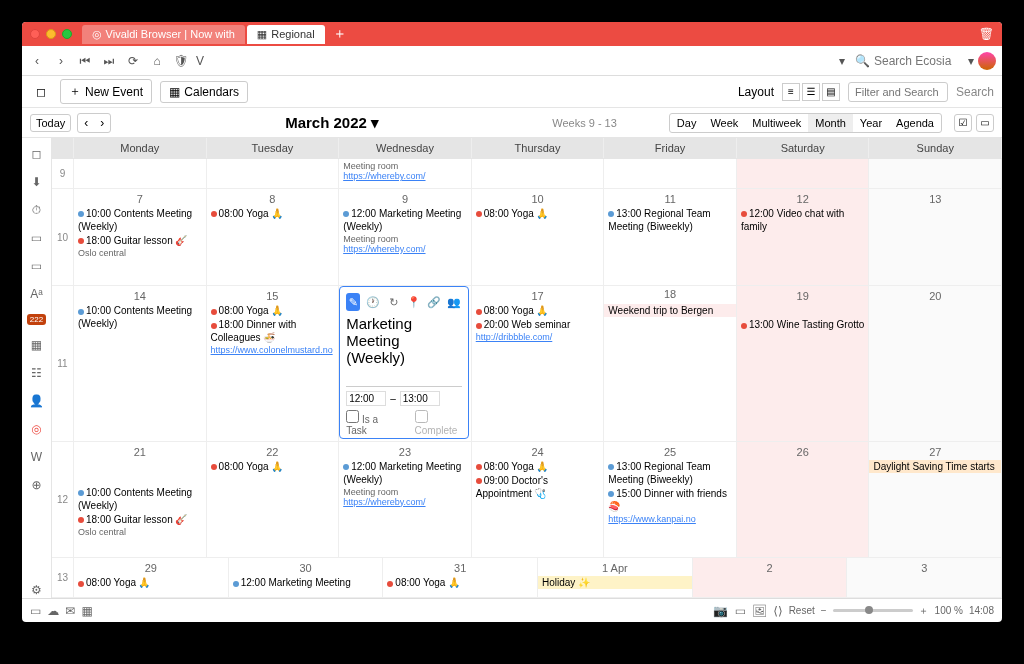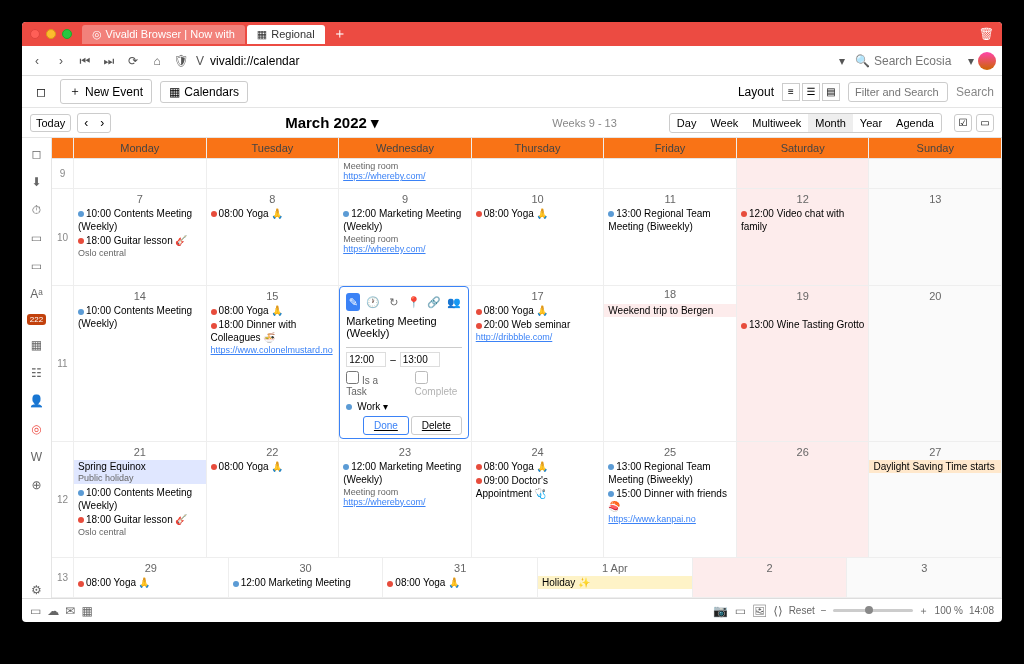--- a/index.html
+++ b/index.html
@@ -40,21 +40,21 @@
 .panel-icons { display: flex; gap: 4px; margin-left: 6px; }
 .panel-icons span { width: 18px; height: 18px; border: 1px solid #ccc; border-radius: 3px; display: flex; align-items: center; justify-content: center; font-size: 10px; }
 
 .main { display: flex; height: 460px; }
 .sidebar { width: 30px; border-right: 1px solid #e5e5e5; display: flex; flex-direction: column; align-items: center; padding-top: 8px; gap: 12px; }
 .sidebar .sicn { width: 16px; height: 16px; display: flex; align-items: center; justify-content: center; font-size: 12px; color: #666; cursor: pointer; }
 .sidebar .badge { background: #c2410c; color: #fff; font-size: 8px; border-radius: 3px; padding: 1px 3px; }
 .sidebar .red { color: #ec4b42; }
 
 .calgrid { flex: 1; display: flex; flex-direction: column; overflow: hidden; }
-.dayheaders { display: flex; border-bottom: 1px solid #e5e5e5; background: #f97316; }
+.dayheaders { display: flex; border-bottom: 1px solid #e5e5e5; background: #e5e5e5; }
 .wknumcol { width: 22px; border-right: 1px solid #eee; }
 .dayh { flex: 1; text-align: center; font-size: 11px; padding: 4px 0; color: #444; border-right: 1px solid #eee; }
 .weeks-container { flex: 1; display: flex; flex-direction: column; overflow-y: hidden; }
 .weekrow { flex: 1; display: flex; border-bottom: 1px solid #eee; min-height: 0; position: relative; }
 .wknum { width: 22px; display: flex; align-items: center; justify-content: center; font-size: 10px; color: #888; border-right: 1px solid #eee; }
 .daycell { flex: 1; border-right: 1px solid #eee; padding: 2px 4px; font-size: 10px; position: relative; overflow: hidden; }
 .daycell.weekend { background: #fafafa; }
 .daycell.holiday { background: #fdecec; }
 .datenum { text-align: center; font-size: 11px; color: #666; padding: 2px 0; }
 .datenum.today { display: inline-block; background: #3b82f6; color: #fff; border-radius: 50%; width: 18px; height: 18px; line-height: 18px; margin: 2px auto; }
@@ -66,21 +66,21 @@
 .lnk { color: #3b82f6; text-decoration: underline; font-size: 9px; }
 .banner { background: #fdecec; font-size: 10px; padding: 1px 4px; position: absolute; top: 18px; left: 0; right: 0; }
 .banner.blue { background: #e0e7ff; }
 .banner.orange { background: #ffe8cc; }
 .banner.yellow { background: #fef3c7; }
 
 .popup { position: absolute; top: 0; left: 0; right: 2px; bottom: 2px; background: #fff; border: 1px solid #3b82f6; border-radius: 4px; padding: 6px; display: flex; flex-direction: column; gap: 4px; z-index: 10; }
 .popup-icons { display: flex; gap: 6px; justify-content: flex-start; }
 .popup-icons span { width: 18px; height: 18px; border-radius: 3px; display: flex; align-items: center; justify-content: center; font-size: 11px; color: #666; cursor: pointer; }
 .popup-icons span.active { background: #3b82f6; color: #fff; }
-.popup-title { font-size: 11px; border-bottom: 1px solid #ccc; padding-bottom: 8px; }
+.popup-title { font-size: 15px; border-bottom: 1px solid #ccc; padding-bottom: 20px; }
 .popup-time { display: flex; gap: 4px; align-items: center; font-size: 10px; }
 .popup-time input { border: 1px solid #ddd; width: 40px; font-size: 10px; padding: 1px 2px; }
 .popup-checks { display: flex; gap: 24px; font-size: 10px; color: #666; }
 .popup-cat { font-size: 10px; display: flex; align-items: center; gap: 3px; }
 .popup-actions { margin-top: auto; display: flex; justify-content: flex-end; gap: 2px; text-decoration: underline; }
 .popup-actions button { font-size: 10px; padding: 3px 10px; border: 1px solid #ccc; border-radius: 3px; background: #fff; cursor: pointer; }
 .popup-actions button.primary { border-color: #3b82f6; color: #3b82f6; }
 
 .statusbar { height: 24px; border-top: 1px solid #ddd; display: flex; align-items: center; padding: 0 8px; gap: 6px; font-size: 10px; color: #666; }
 .statusbar .sicn2 { font-size: 12px; }
@@ -114,21 +114,20 @@
 
   <div class="urlbar">
     <span class="navbtn">‹</span>
     <span class="navbtn">›</span>
     <span class="navbtn">⏮</span>
     <span class="navbtn">⏭</span>
     <span class="navbtn">⟳</span>
     <span class="navbtn">⌂</span>
     <span class="navbtn">🛡</span>
     <span>V</span>
-    <input class="url-input" value="vivaldi://calendar" style="">
     <div class="searchbox">
       <span style="margin-right:6px;">▾</span>
       <span>🔍</span>
       <input placeholder="Search Ecosia" style="">
       <span>▾</span>
       <span class="avatar"></span>
     </div>
   </div>
 
   <div class="toolbar2">
@@ -313,21 +312,20 @@
           </div>
           <div class="daycell weekend">
             <div class="datenum">20</div>
           </div>
         </div>
 
         <div class="weekrow" style="flex:1.2;">
           <div class="wknum">12</div>
           <div class="daycell">
             <div class="datenum">21</div>
-            <div class="banner blue"><span>Spring Equinox</span><br><span class="sub">Public holiday</span></div>
             <div style="height:26px;"></div>
             <div class="event"><span class="dot dblue"></span><span>10:00 Contents Meeting (Weekly)</span></div>
             <div class="event"><span class="dot dred"></span><span>18:00 Guitar lesson 🎸</span></div>
             <div class="sub">Oslo central</div>
           </div>
           <div class="daycell">
             <div class="datenum">22</div>
             <div class="event"><span class="dot dred"></span><span>08:00 Yoga 🙏</span></div>
           </div>
           <div class="daycell">

